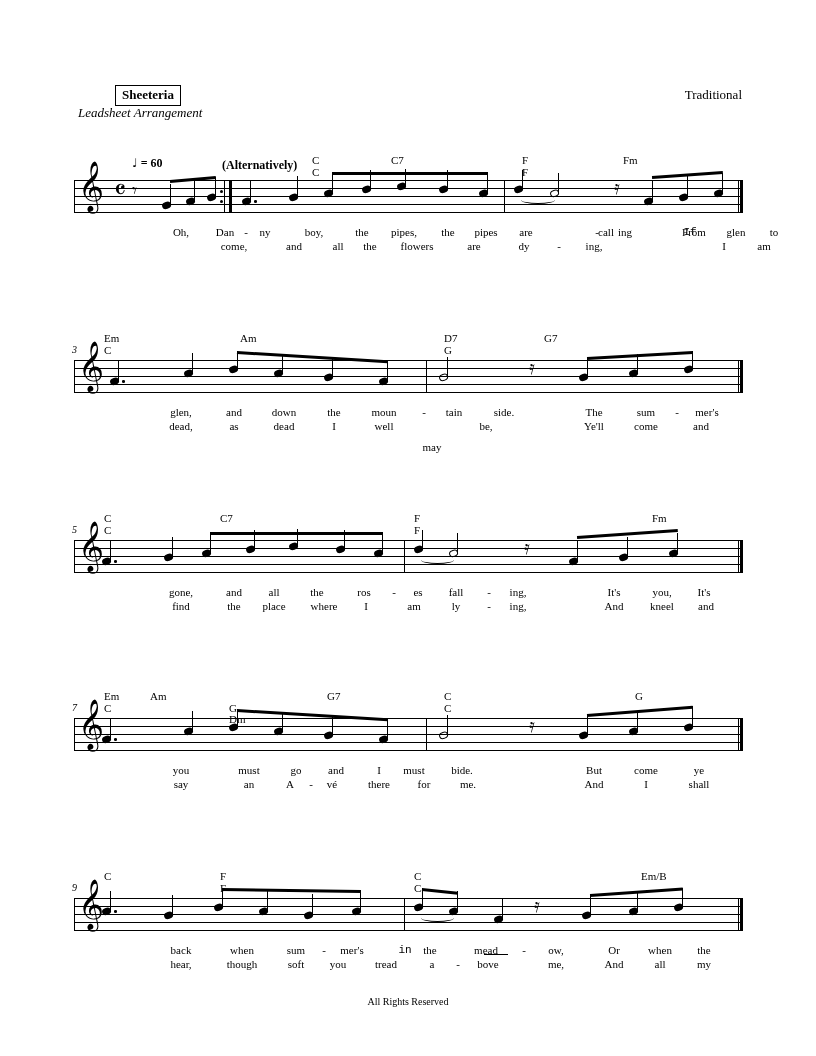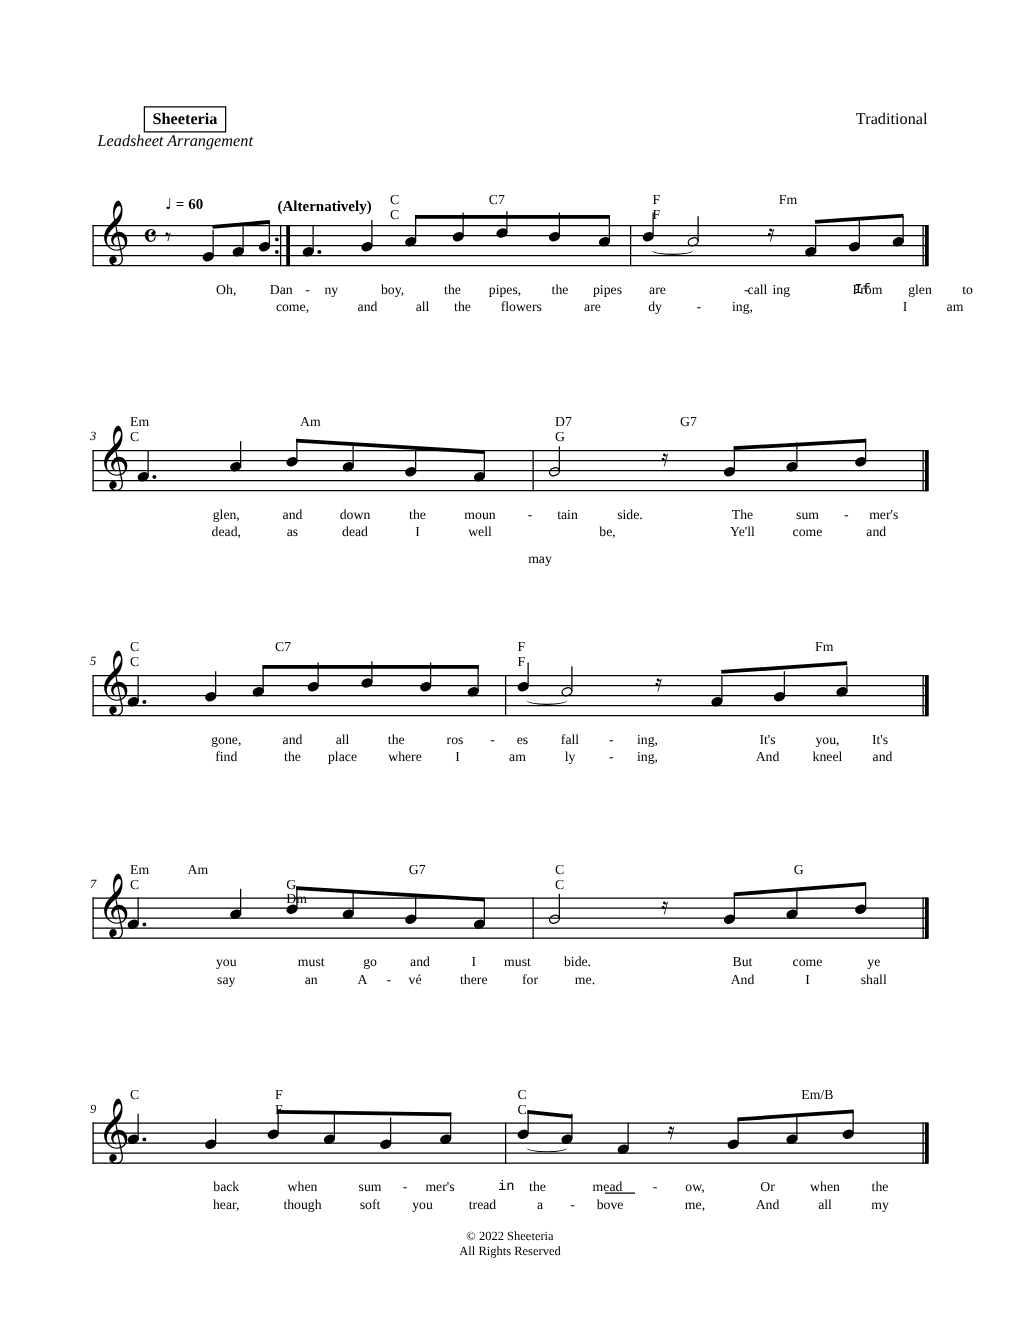--- a/index.html
+++ b/index.html
@@ -637,17 +637,16 @@
       <div class="lyric lyric-row2" style="left: 358px; top: 90px;">a</div>
       <div class="lyric lyric-row2" style="left: 384px; top: 90px;">-</div>
       <div class="lyric lyric-row2" style="left: 414px; top: 90px; text-align: right;">bove</div>
       <div class="lyric lyric-row2" style="left: 482px; top: 90px;">me,</div>
       <div class="lyric lyric-row2" style="left: 540px; top: 90px;">And</div>
       <div class="lyric lyric-row2" style="left: 586px; top: 90px;">all</div>
       <div class="lyric lyric-row2" style="left: 630px; top: 90px;">my</div>
     </div>
 
   <div class="footer">
-    <div>© 2022 Sheeteria</div>
     <div>All Rights Reserved</div>
   </div>
 
 </div>
 
 </body></html>

